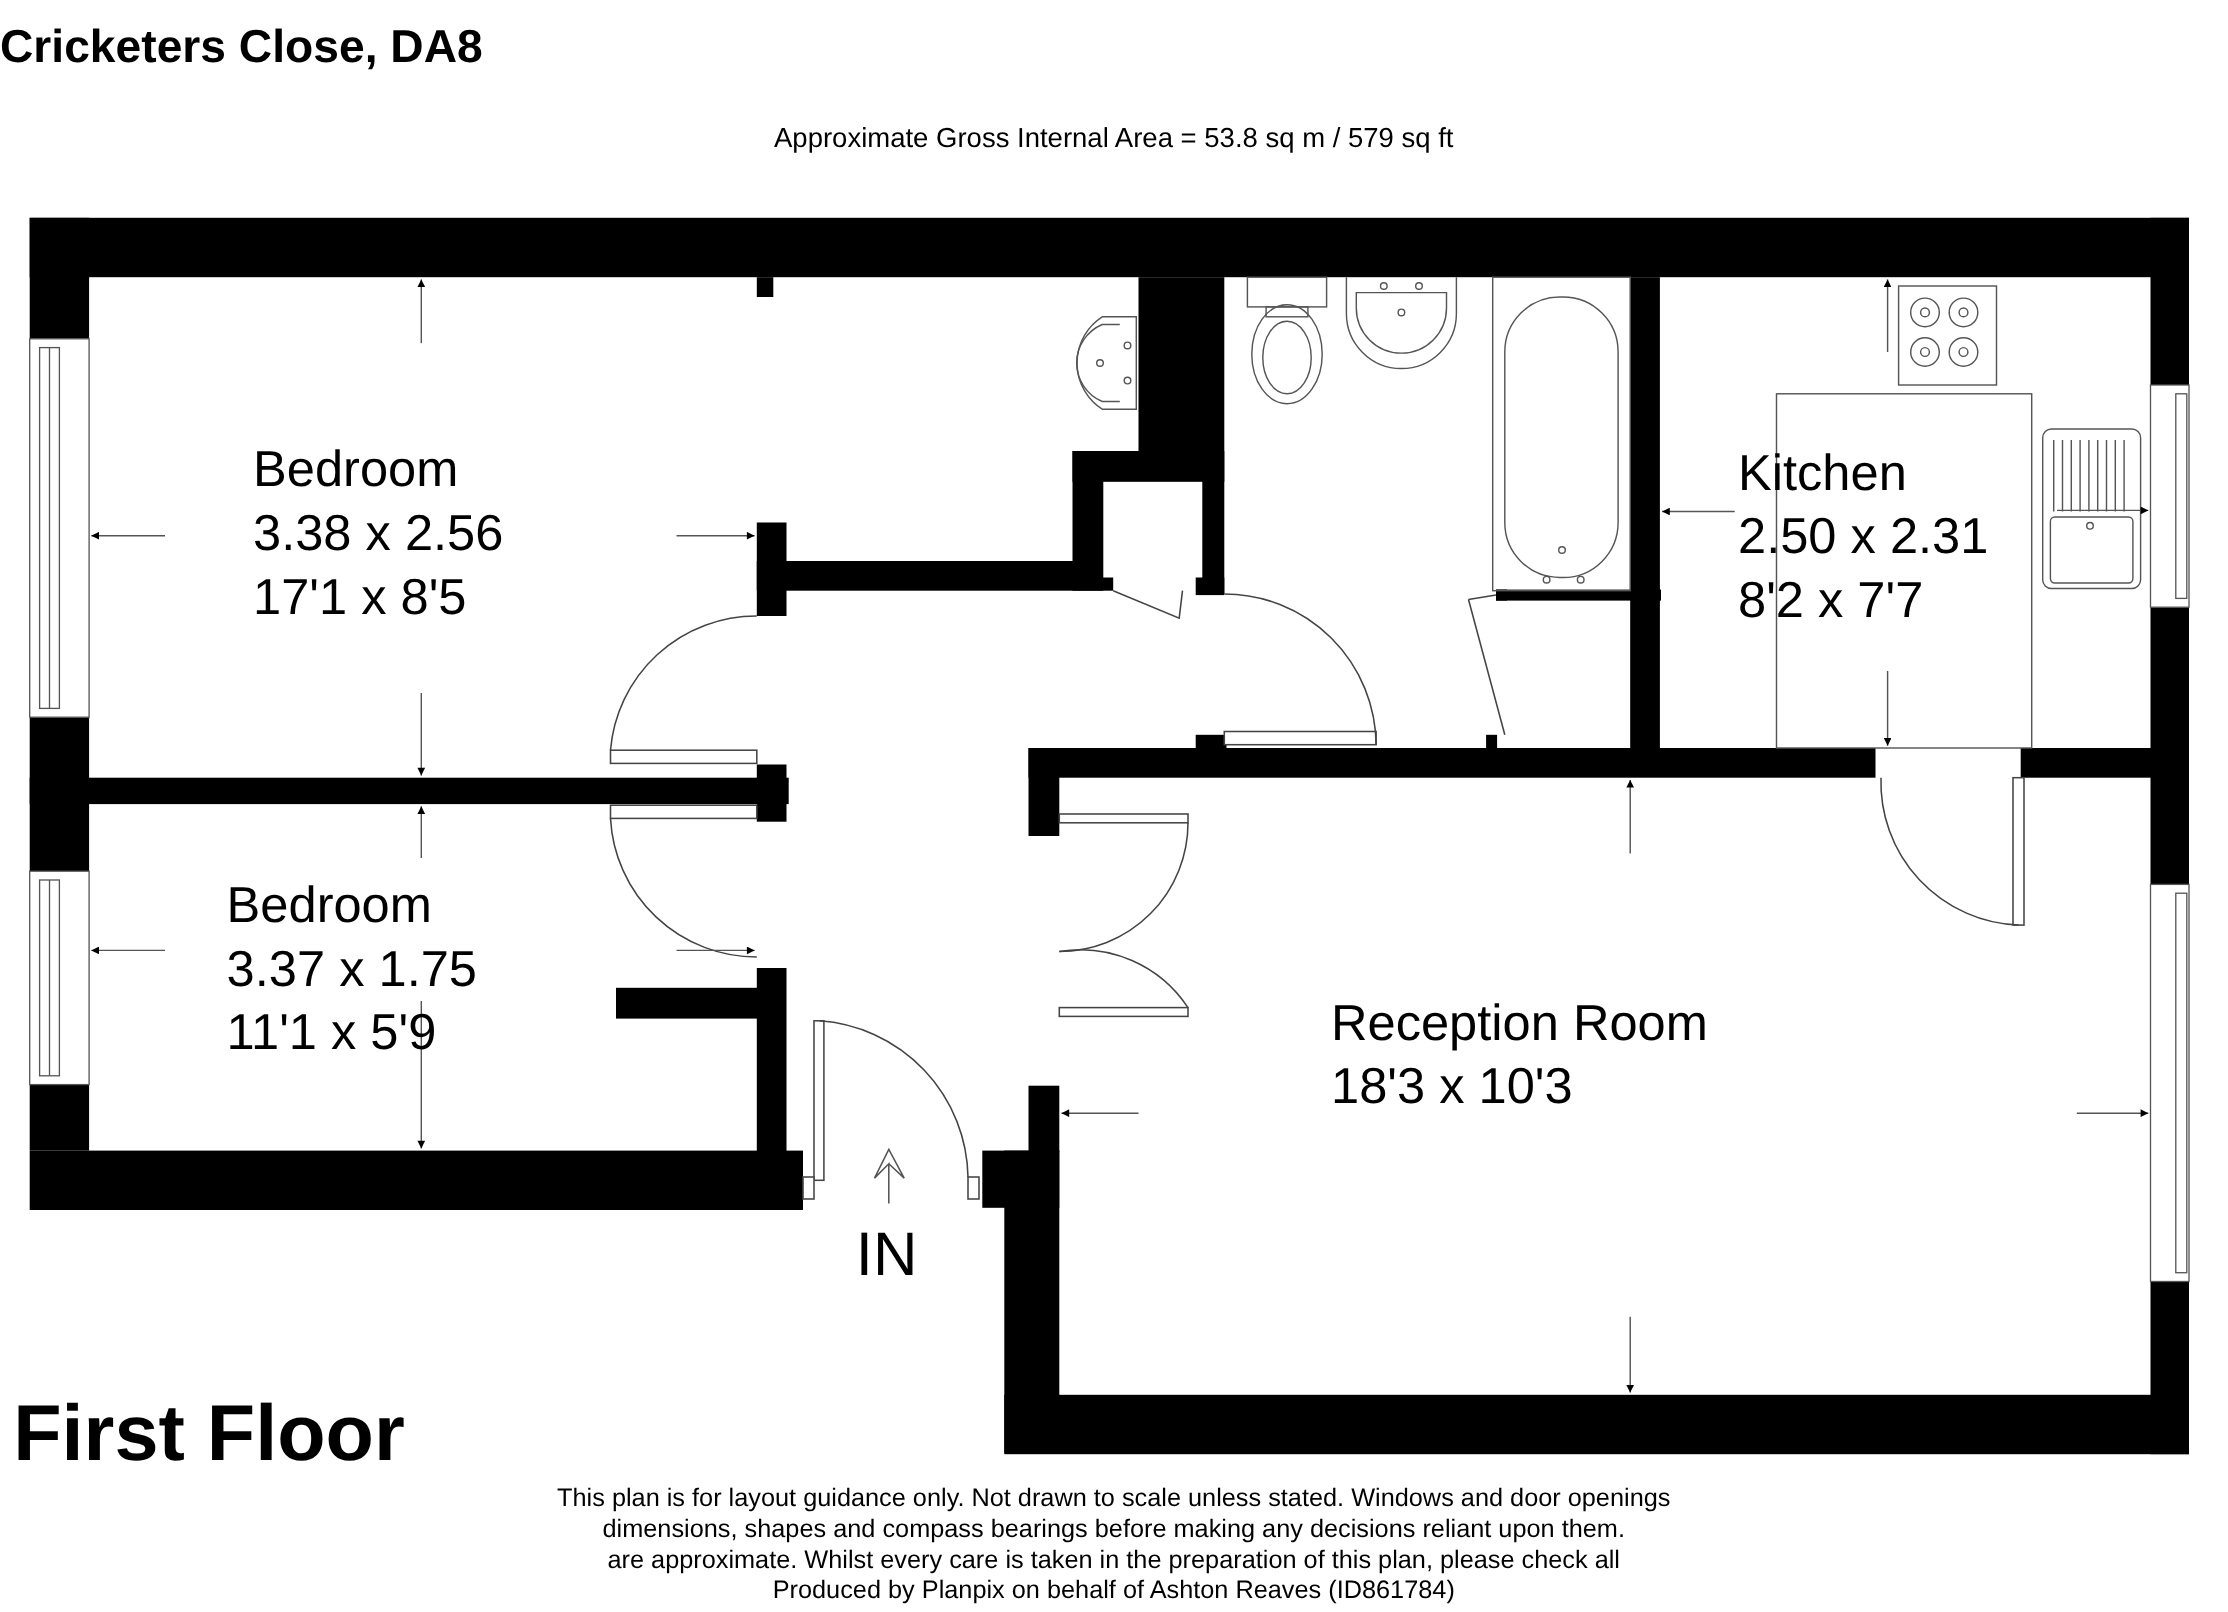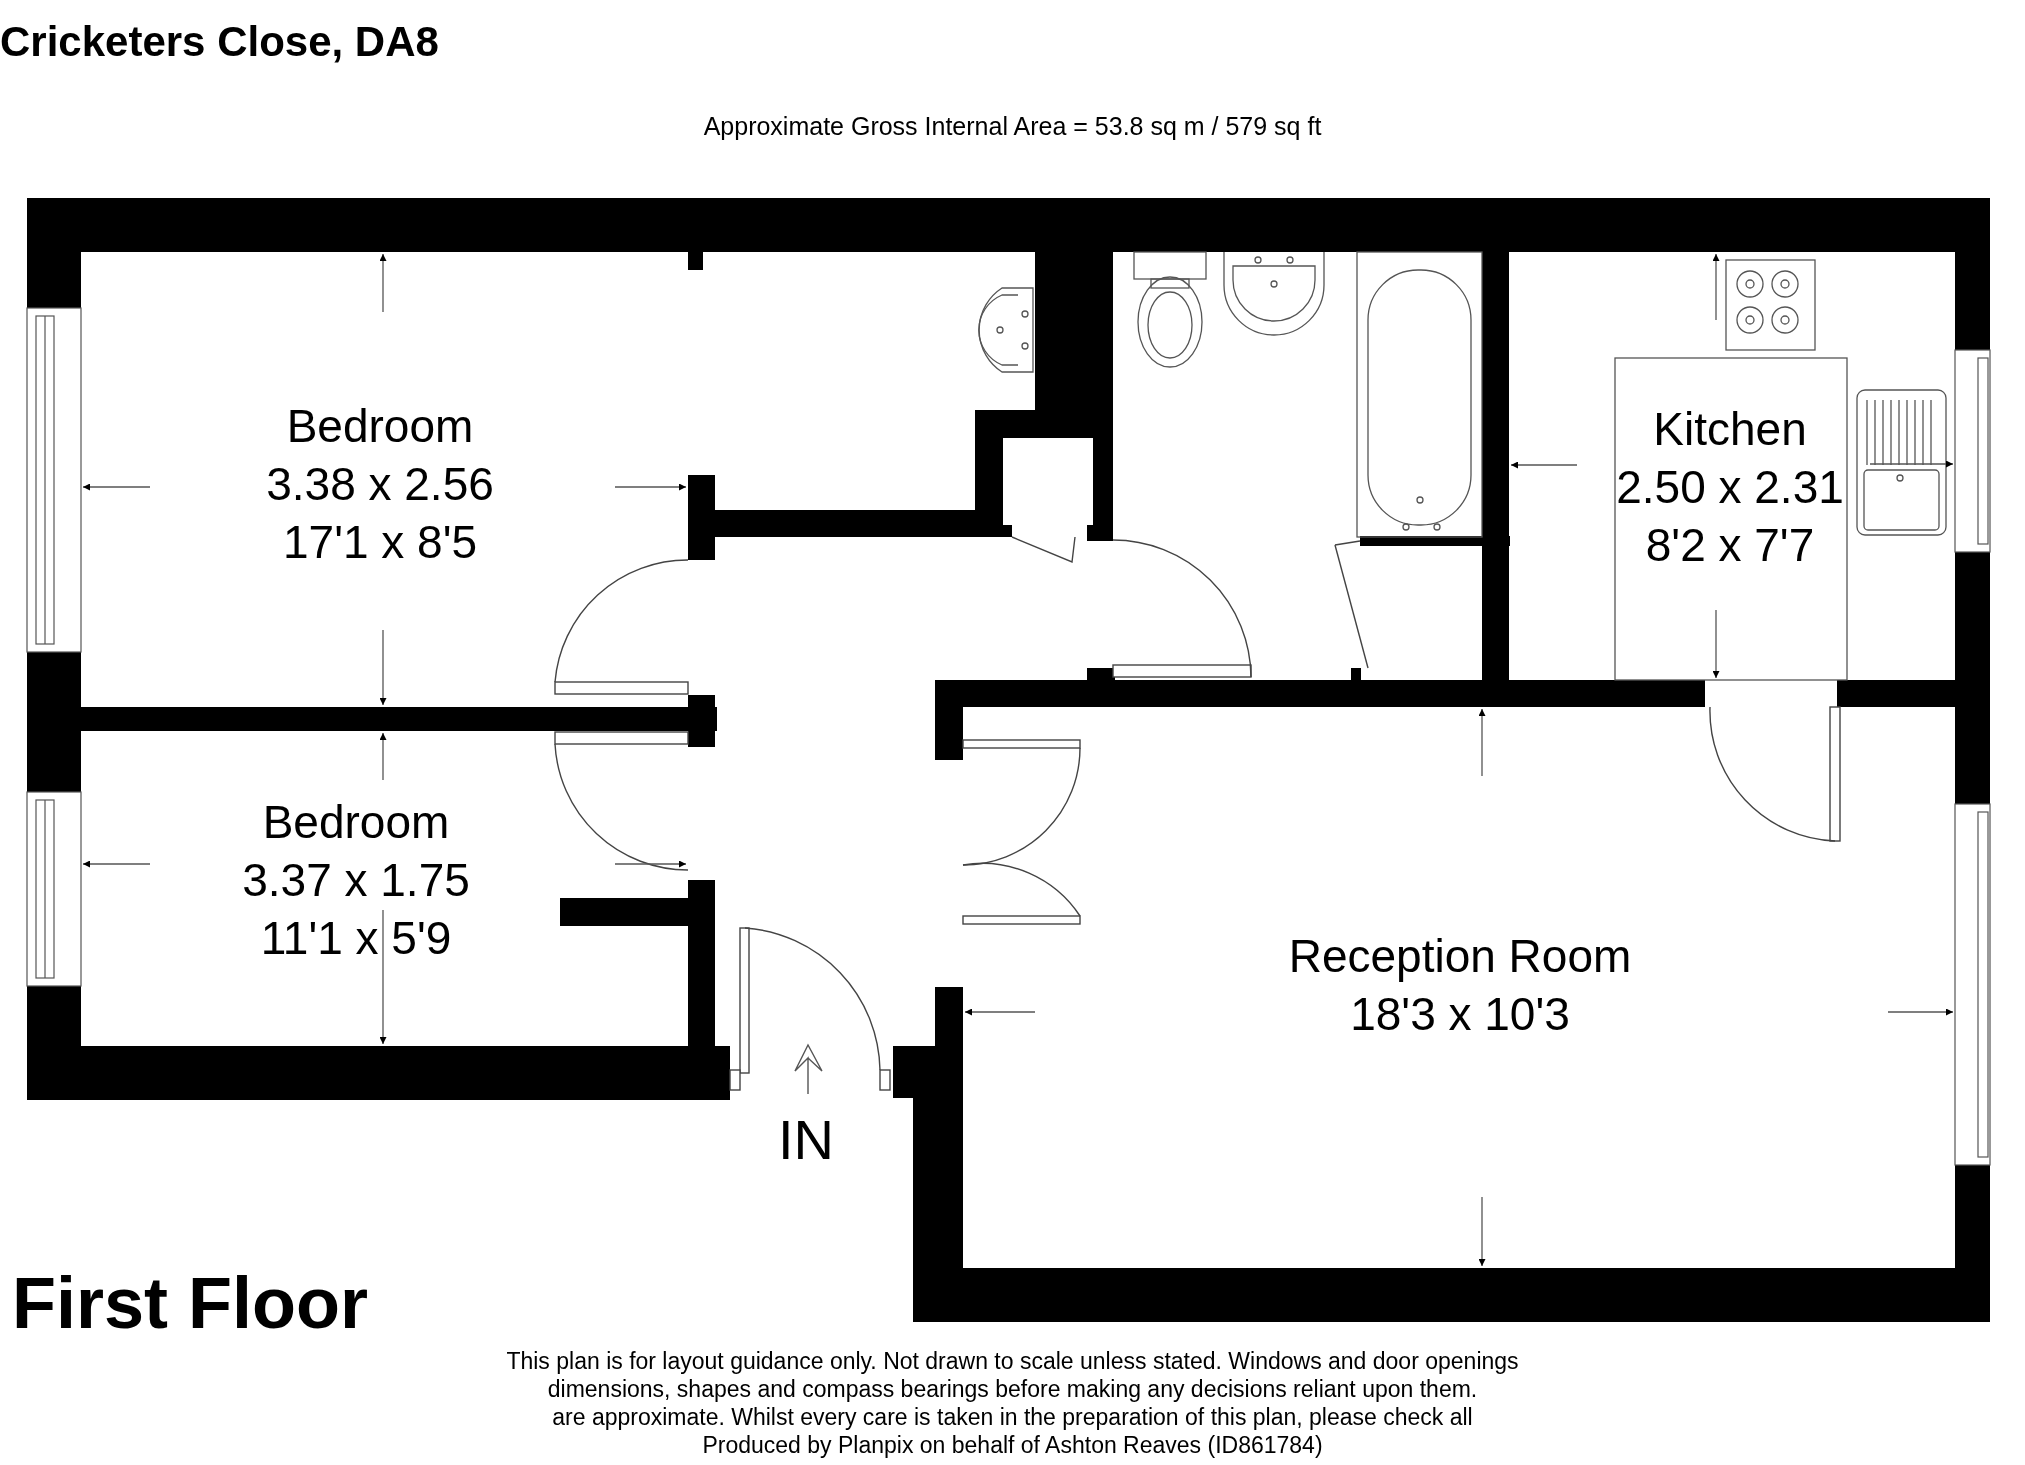--- a/index.html
+++ b/index.html
@@ -1,21 +1,21 @@
 <!DOCTYPE html>
 <html><head>
 <meta charset="utf-8">
 <style>
   html, body { margin:0; padding:0; background:#ffffff; }
   body { width:2025px; height:1465px; position:relative; overflow:hidden; font-family:"Liberation Sans", sans-serif; color:#000; }
   .title { position:absolute; left:0; width:2025px; top:18px; text-align:left; font-weight:bold; font-size:42px; }
   .subtitle { position:absolute; left:0; width:2025px; top:112px; text-align:center; font-size:25px; }
   .floor-label { position:absolute; left:12px; top:1262px; font-weight:bold; font-size:72px; }
   .disclaimer { position:absolute; left:0; width:2025px; top:1347px; text-align:center; font-size:23px; line-height:28px; }
-  .room-label { position:absolute; text-align:center; font-size:46px; line-height:58px; }
+  .room-label { position:absolute; text-align:left; font-size:46px; line-height:58px; }
   .in-label { position:absolute; left:778px; top:1107px; font-size:56px; }
   svg.plan { position:absolute; left:0; top:0; }
 </style>
 </head>
 <body>
 
 <div class="title">Cricketers Close, DA8</div>
 <div class="subtitle">Approximate Gross Internal Area = 53.8 sq m / 579 sq ft</div>
 
 <svg class="plan" width="2025" height="1465" viewBox="0 0 2025 1465" xmlns="http://www.w3.org/2000/svg">
@@ -212,21 +212,21 @@
   <div>3.37 x 1.75</div>
   <div>11'1 x 5'9</div>
 </div>
 
 <div class="room-label" style="left:1580px; top:400px; width:300px;">
   <div>Kitchen</div>
   <div>2.50 x 2.31</div>
   <div>8'2 x 7'7</div>
 </div>
 
-<div class="room-label" style="left:1210px; top:900px; width:500px;margin-top:27px;">
+<div class="room-label" style="left:1210px; top:900px; width:500px;">
   <div>Reception Room</div>
   <div>18'3 x 10'3</div>
 </div>
 
 <div class="in-label">IN</div>
 
 <div class="floor-label">First Floor</div>
 
 <div class="disclaimer">
   <div>This plan is for layout guidance only. Not drawn to scale unless stated. Windows and door openings</div>

